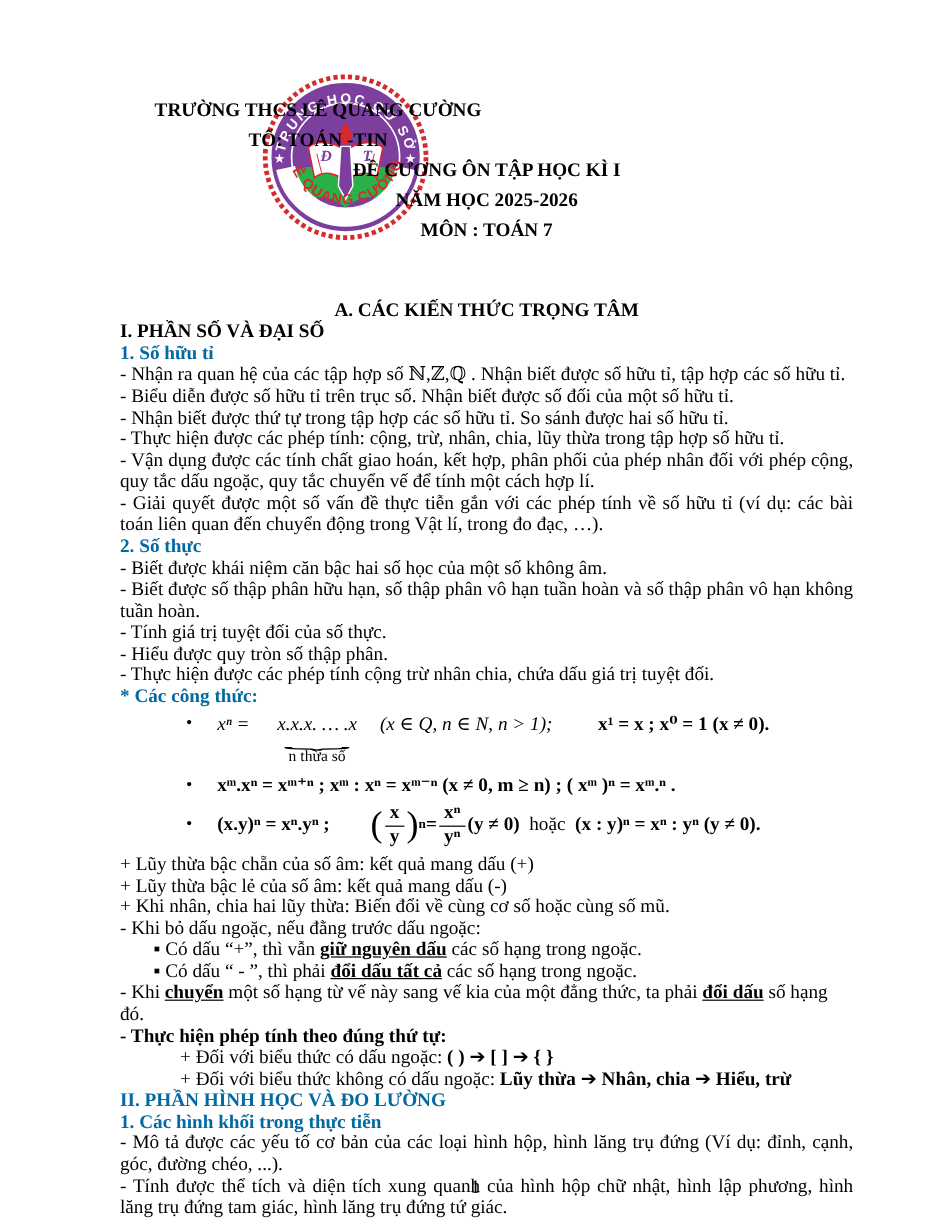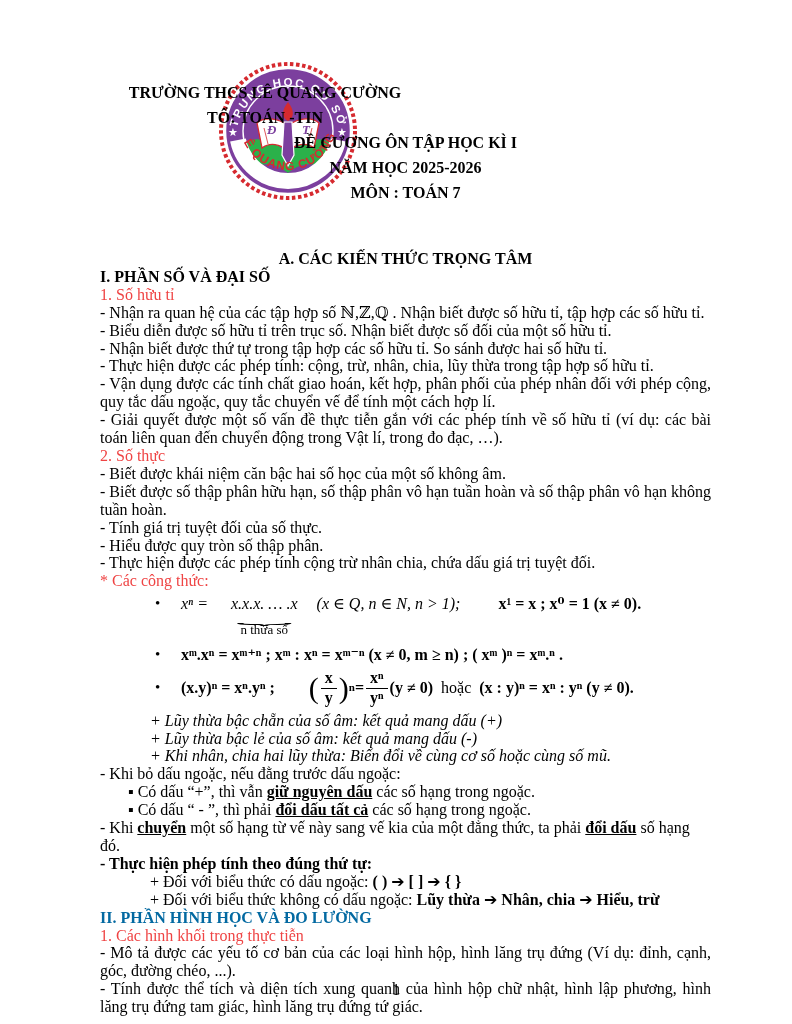--- a/index.html
+++ b/index.html
@@ -16,21 +16,21 @@
   .doc-header .hleft  { width:330px; text-align:center; }
   .doc-header .hright { flex:1; text-align:center; }
   .header-spacer { height:45px; }
 
   
   .logo-wrap { position:absolute; left:218px; top:60px; width:140px; height:142px; z-index:1; }
 
   
   .title-a { text-align:center; font-weight:bold; }
   .h-black { font-weight:bold; }
-  .h-blue  { font-weight:normal; color:#ef4444; }
+  .h-blue  { font-weight:bold; color:#0369a1; }
   .h-red   { font-weight:bold; color:#0369a1; }
 
   .para { text-align:justify; }
 
   
   .formula-row { display:flex; align-items:flex-start; margin-left:55px; }
   .formula-row.center { align-items:center; }
   .bullet { width:26px; font-size:15px; }
   .mi { font-style:italic; }
   .mb { font-weight:bold; }
@@ -45,21 +45,21 @@
   .ident { margin-left:38px; }
   .frac { display:inline-block; vertical-align:middle; text-align:center;
           font-weight:bold; line-height:1.05; margin:0 2px; }
   .frac .fnum { display:block; border-bottom:1.6px solid #000; padding:0 4px 1px; }
   .frac .fden { display:block; padding-top:1px; }
   .bigp { font-size:30px; font-weight:normal; line-height:1; vertical-align:middle; }
   .fsup { font-size:11px; font-weight:bold; vertical-align:18px; }
   .gap1 { display:inline-block; width:34px; }
   .gap2 { display:inline-block; width:8px; }
 
-  .note-italic { font-style:italic; margin-left:50px; }
+  .note-italic { }
   .indent1 { margin-left:28px; }
   .indent2 { margin-left:50px; }
   .bu { font-weight:bold; text-decoration:underline; }
 
   .page-num { position:absolute; bottom:25px; left:0; width:100%; text-align:center; z-index:2; }
 
   
   .arc-top-text    { font-family:"Liberation Sans","DejaVu Sans",sans-serif; font-size:11.5px; font-weight:bold;
                      fill:#ffffff; letter-spacing:2px; }
   .arc-bottom-text { font-family:"Liberation Sans","DejaVu Sans",sans-serif; font-size:12px; font-weight:bold;

